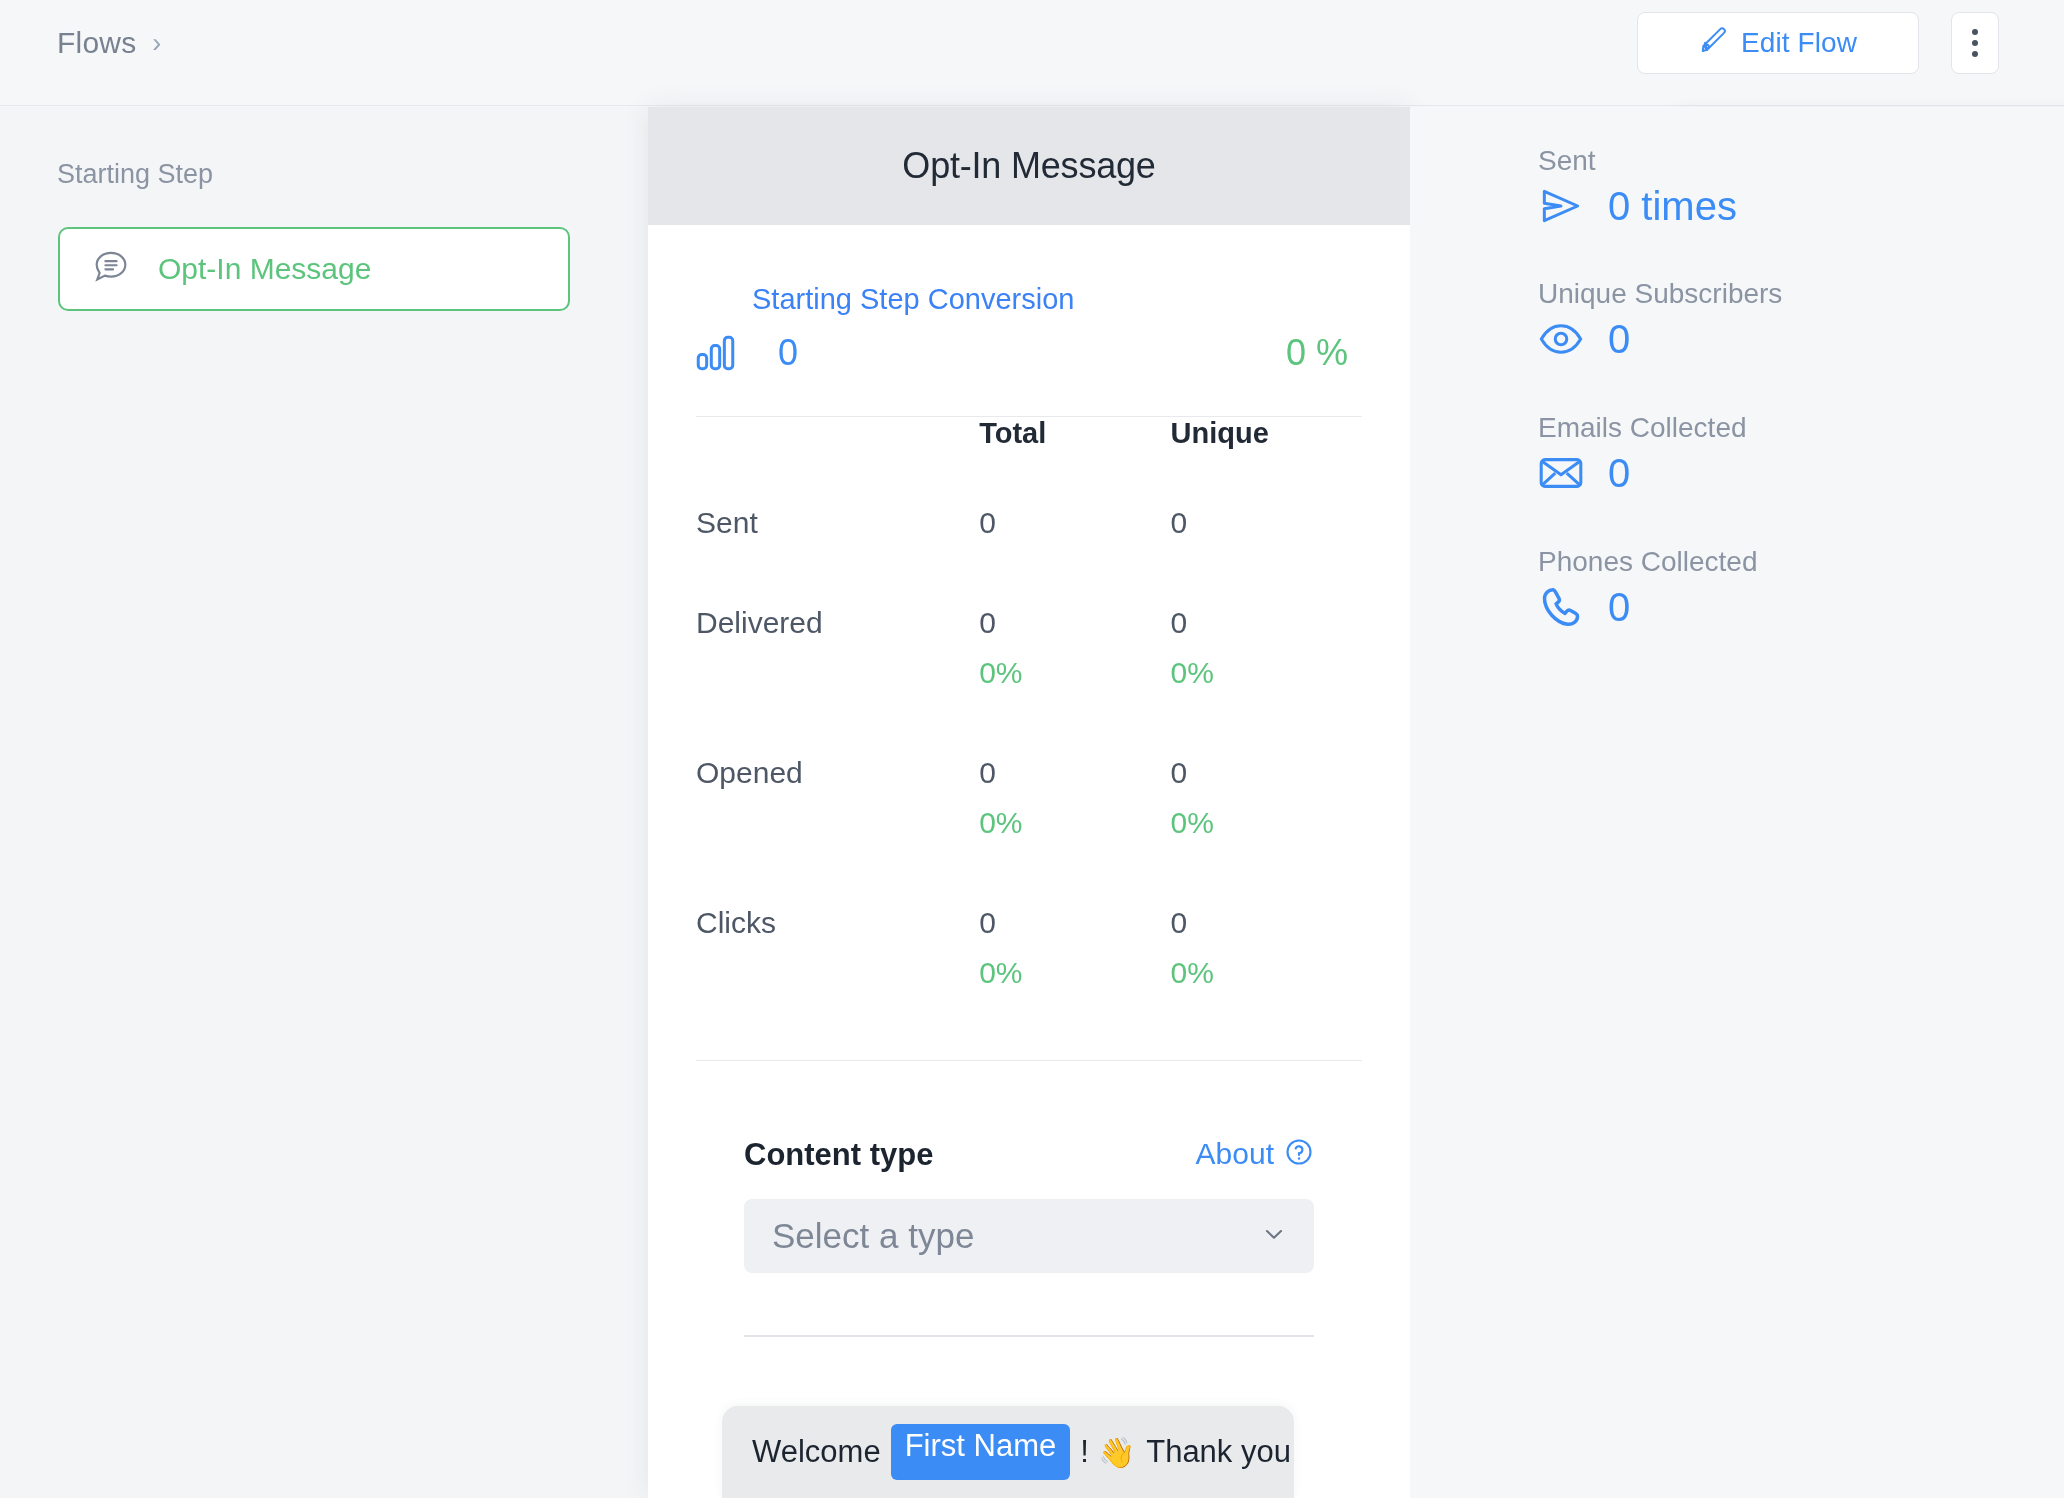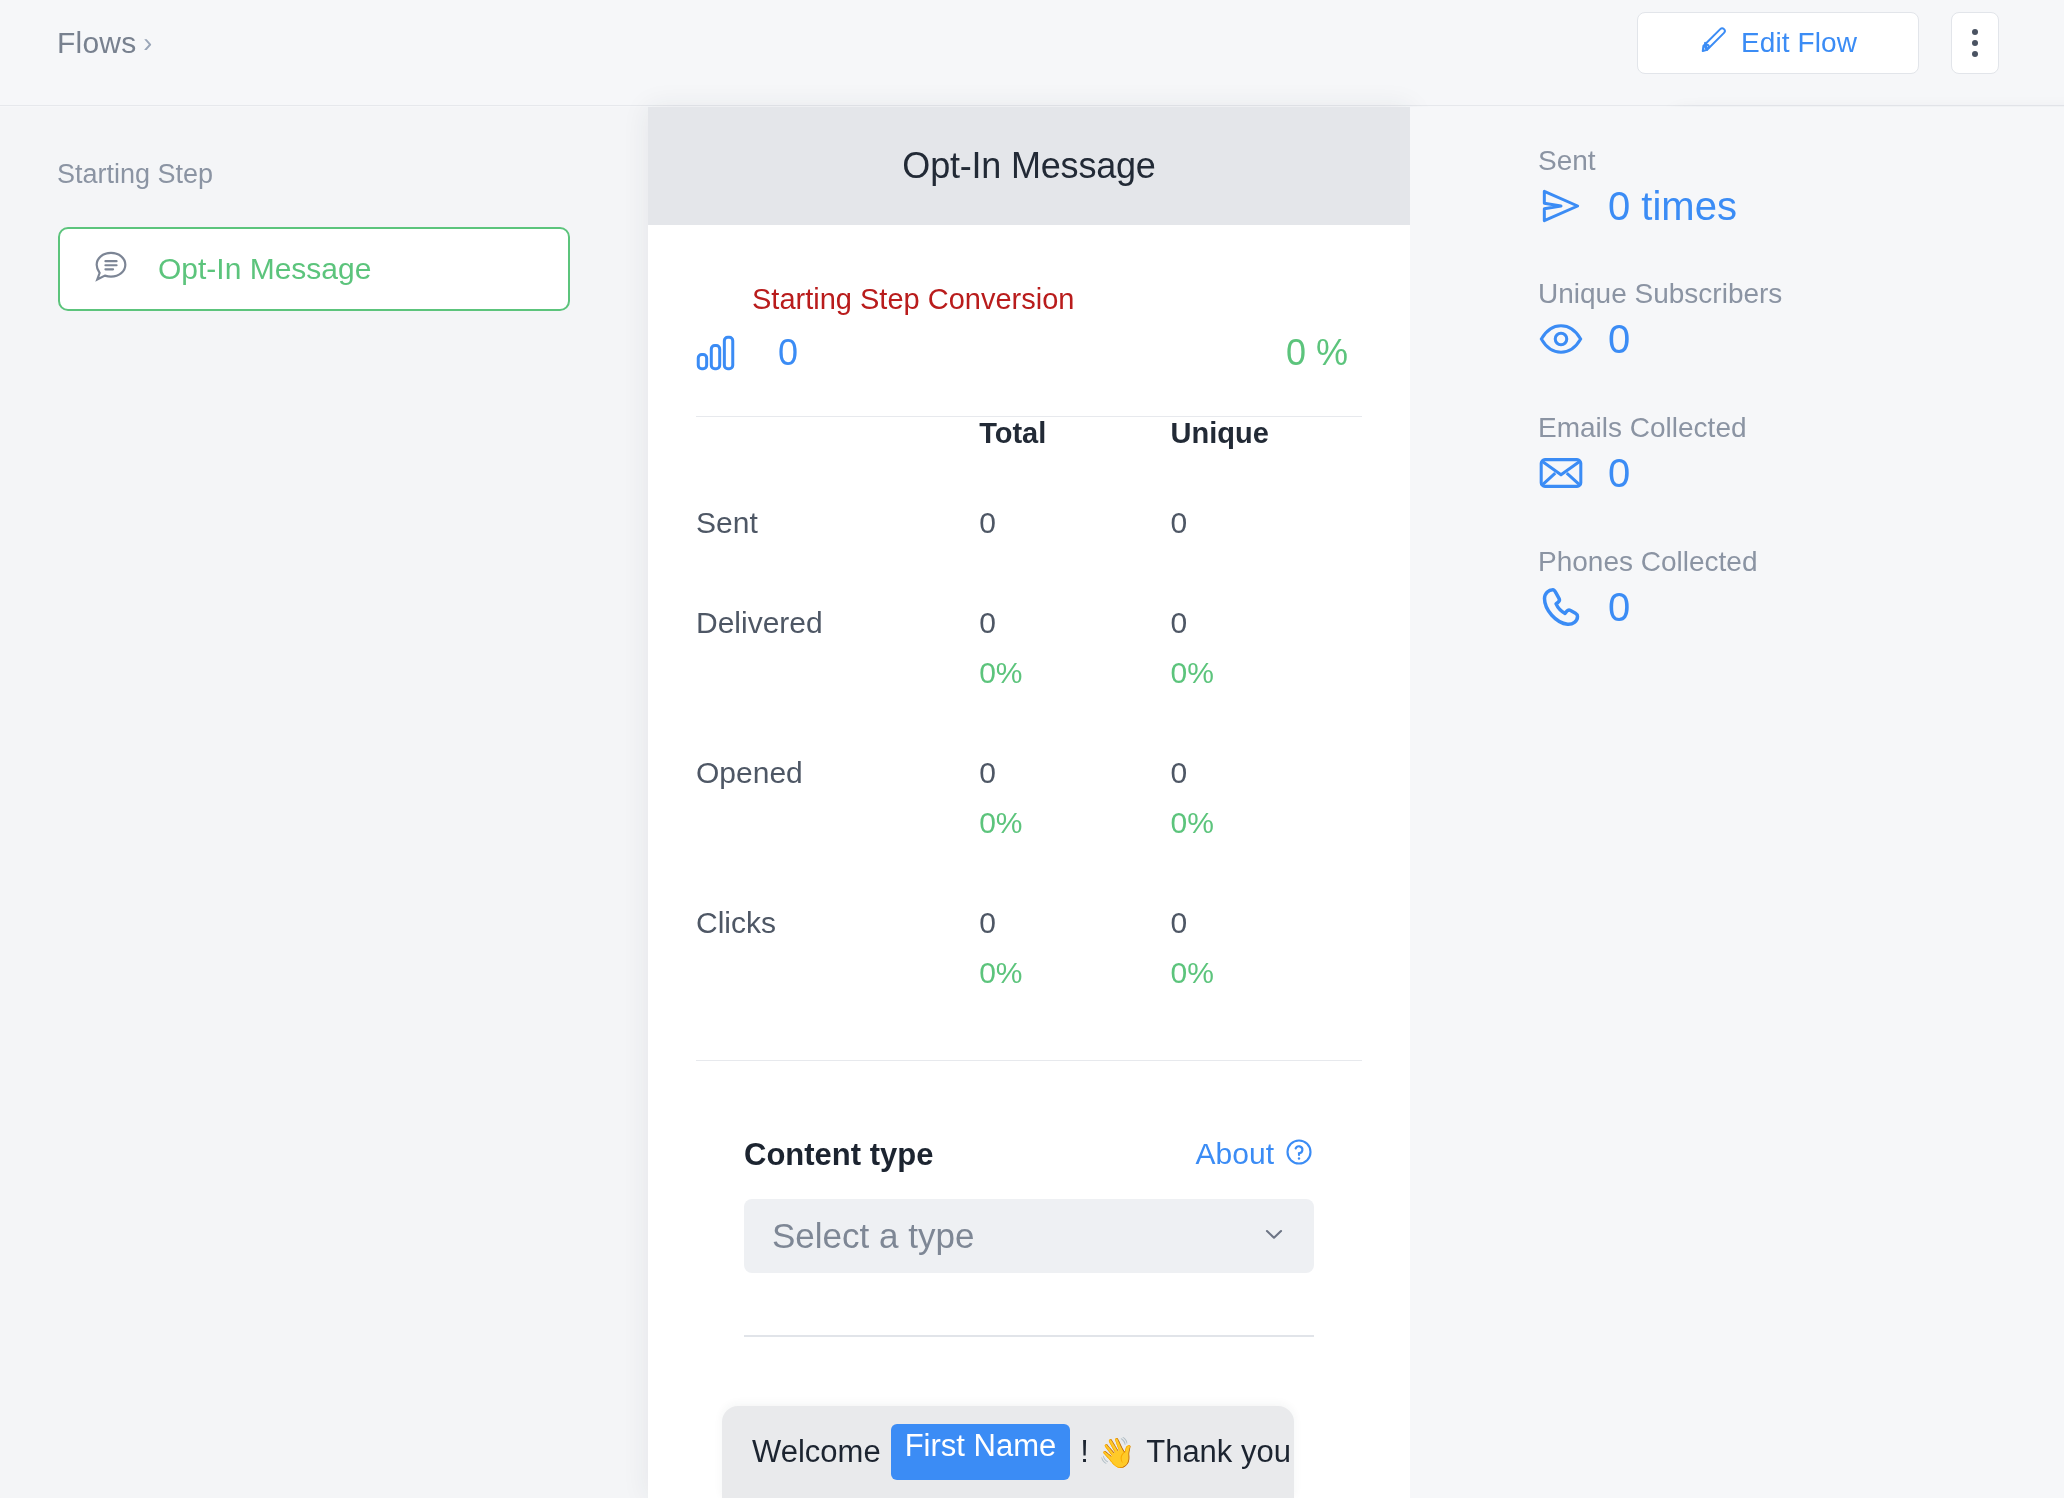--- a/index.html
+++ b/index.html
@@ -17,21 +17,21 @@
 
   
   .topbar {
     position: absolute; left: 0; top: 0;
     width: 2064px; height: 106px;
     background: #f6f7f9;
     border-bottom: 1px solid #e6e8ec;
   }
   .breadcrumb {
     position: absolute; left: 57px; top: 26px;
-    display: flex; align-items: baseline; gap: 7px;
+    display: flex; align-items: baseline; gap: 16px;
   }
   .crumb-root {
     font-size: 30px; color: #78818f; letter-spacing: .2px;
   }
   .crumb-sep {
     font-size: 27px; color: #9aa6b8; line-height: 1;
     position: relative; top: -1px;
   }
   .crumb-title {
     font-size: 40px; color: #1f2733; letter-spacing: -.3px;
@@ -111,21 +111,21 @@
     width: 762px; height: 118px;
     background: #e4e6ea;
     display: flex; align-items: center; justify-content: center;
   }
   .center-header .title {
     font-size: 36px; color: #222a36; letter-spacing: -.2px;
   }
 
   .conv-block { position: relative; padding: 58px 48px 0 48px; }
   .conv-label {
-    font-size: 29px; color: #b91c1c;
+    font-size: 29px; color: #3b82f6;
     margin-left: 56px;
   }
   .conv-row {
     margin-top: 16px;
     display: flex; align-items: center;
   }
   .conv-icon { width: 56px; display: flex; align-items: center; }
   .conv-count {
     font-size: 36px; color: #3b8cf5; margin-left: 26px;
   }

